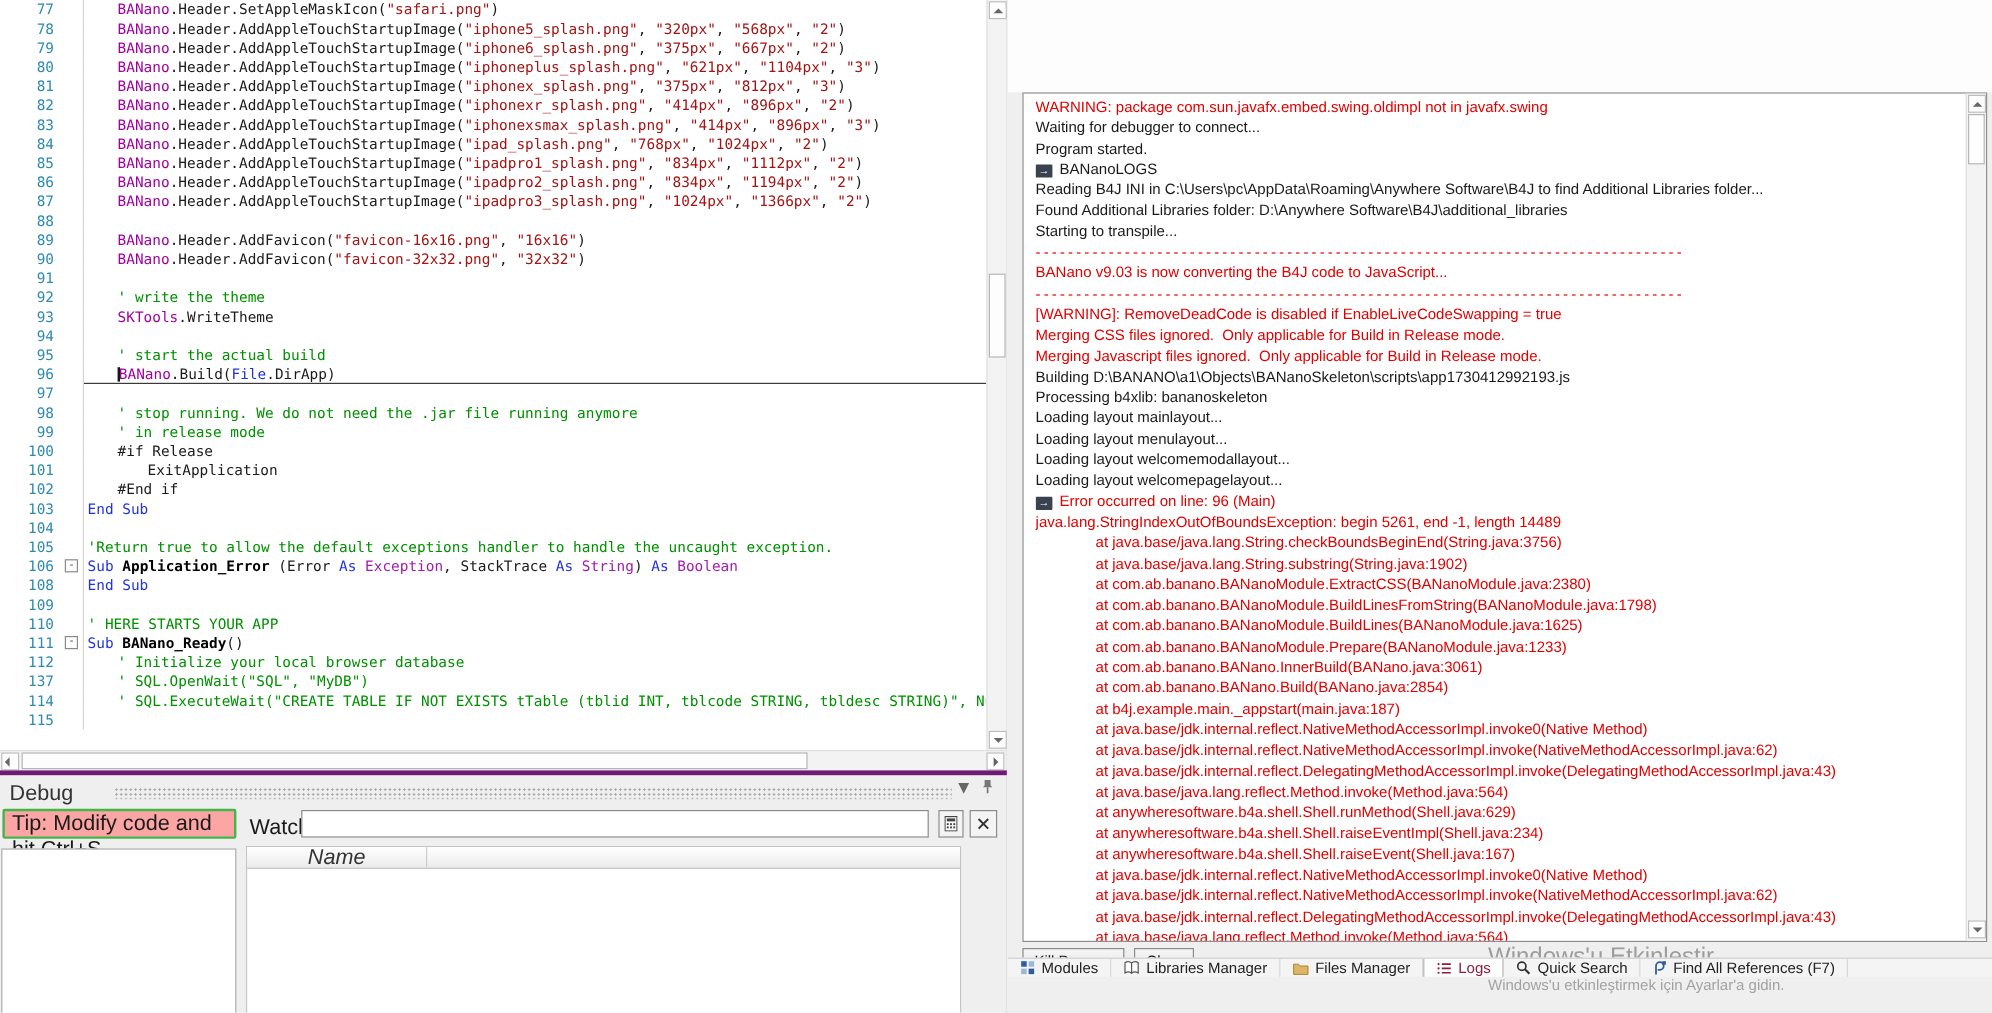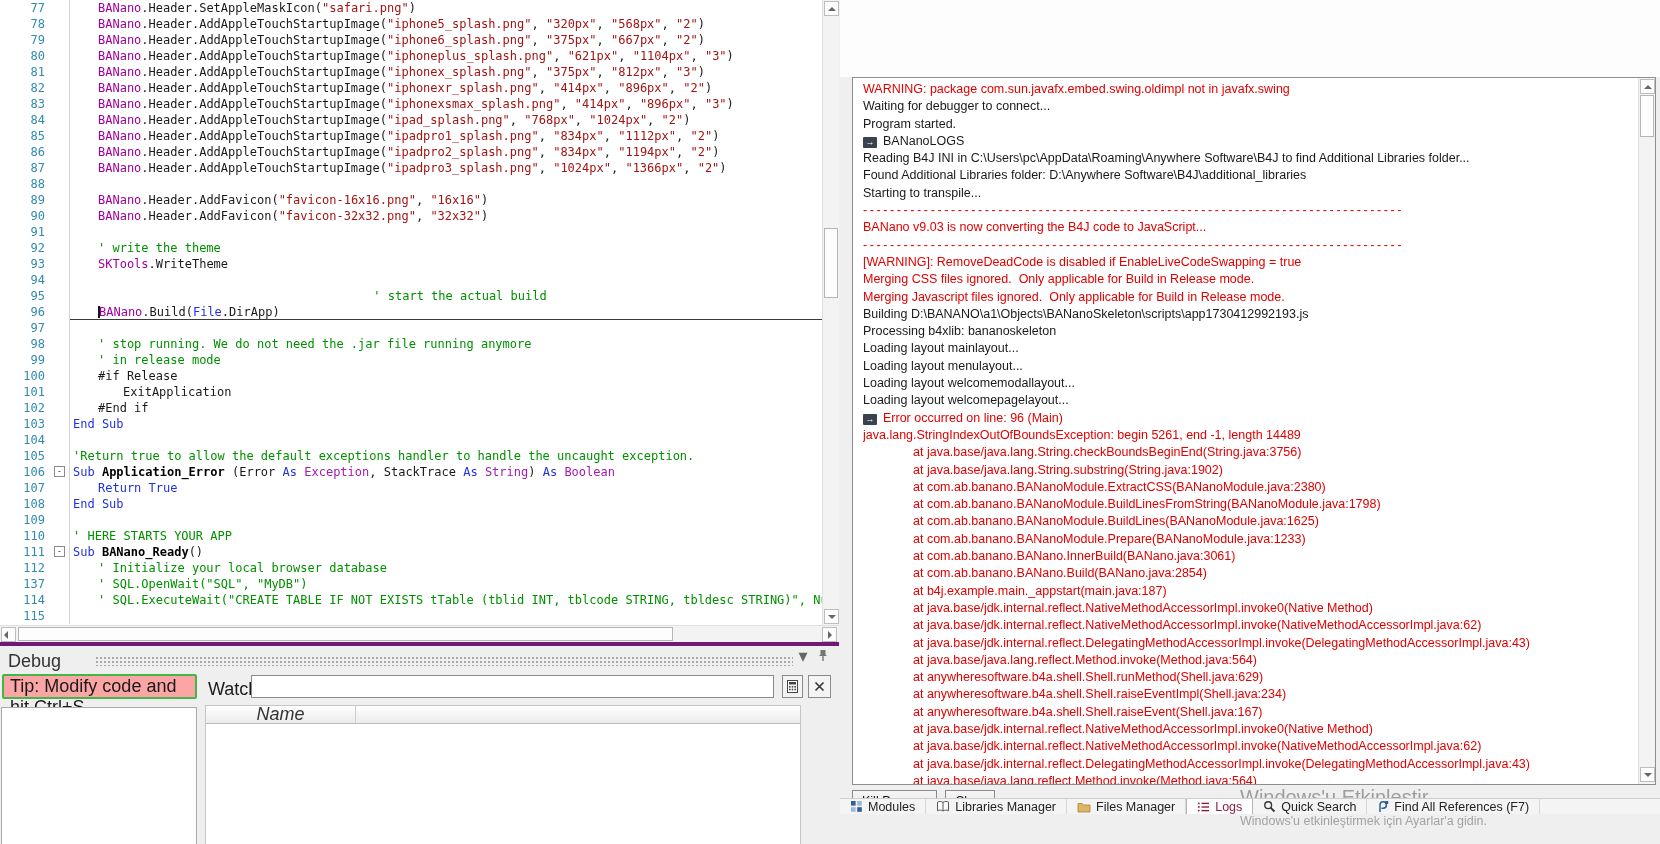--- a/index.html
+++ b/index.html
@@ -101,33 +101,32 @@
         <div class="cl"><span class="ln">85</span><span class="fold"></span><span class="code" style="padding-left: 28px;"><span class="tk-m">BANano</span><span class="tk-d">.Header.AddAppleTouchStartupImage(</span><span class="tk-s">"ipadpro1_splash.png"</span><span class="tk-d">, </span><span class="tk-s">"834px"</span><span class="tk-d">, </span><span class="tk-s">"1112px"</span><span class="tk-d">, </span><span class="tk-s">"2"</span><span class="tk-d">)</span></span></div>
         <div class="cl"><span class="ln">86</span><span class="fold"></span><span class="code" style="padding-left: 28px;"><span class="tk-m">BANano</span><span class="tk-d">.Header.AddAppleTouchStartupImage(</span><span class="tk-s">"ipadpro2_splash.png"</span><span class="tk-d">, </span><span class="tk-s">"834px"</span><span class="tk-d">, </span><span class="tk-s">"1194px"</span><span class="tk-d">, </span><span class="tk-s">"2"</span><span class="tk-d">)</span></span></div>
         <div class="cl"><span class="ln">87</span><span class="fold"></span><span class="code" style="padding-left: 28px;"><span class="tk-m">BANano</span><span class="tk-d">.Header.AddAppleTouchStartupImage(</span><span class="tk-s">"ipadpro3_splash.png"</span><span class="tk-d">, </span><span class="tk-s">"1024px"</span><span class="tk-d">, </span><span class="tk-s">"1366px"</span><span class="tk-d">, </span><span class="tk-s">"2"</span><span class="tk-d">)</span></span></div>
         <div class="cl"><span class="ln">88</span><span class="fold"></span><span class="code" style="padding-left: 28px;"></span></div>
         <div class="cl"><span class="ln">89</span><span class="fold"></span><span class="code" style="padding-left: 28px;"><span class="tk-m">BANano</span><span class="tk-d">.Header.AddFavicon(</span><span class="tk-s">"favicon-16x16.png"</span><span class="tk-d">, </span><span class="tk-s">"16x16"</span><span class="tk-d">)</span></span></div>
         <div class="cl"><span class="ln">90</span><span class="fold"></span><span class="code" style="padding-left: 28px;"><span class="tk-m">BANano</span><span class="tk-d">.Header.AddFavicon(</span><span class="tk-s">"favicon-32x32.png"</span><span class="tk-d">, </span><span class="tk-s">"32x32"</span><span class="tk-d">)</span></span></div>
         <div class="cl"><span class="ln">91</span><span class="fold"></span><span class="code" style="padding-left: 28px;"></span></div>
         <div class="cl"><span class="ln">92</span><span class="fold"></span><span class="code" style="padding-left: 28px;"><span class="tk-c">' write the theme</span></span></div>
         <div class="cl"><span class="ln">93</span><span class="fold"></span><span class="code" style="padding-left: 28px;"><span class="tk-m">SKTools</span><span class="tk-d">.WriteTheme</span></span></div>
         <div class="cl"><span class="ln">94</span><span class="fold"></span><span class="code" style="padding-left: 28px;"></span></div>
-        <div class="cl"><span class="ln">95</span><span class="fold"></span><span class="code" style="padding-left: 28px; text-align: center;"><span class="tk-c">' start the actual build</span></span></div>
+        <div class="cl"><span class="ln">95</span><span class="fold"></span><span class="code" style="padding-left: 28px;"><span class="tk-c">' start the actual build</span></span></div>
         <div class="cl cur"><span class="ln">96</span><span class="fold"></span><span class="code" style="padding-left: 28px;"><span class="caret"></span><span class="tk-m">BANano</span><span class="tk-d">.Build(</span><span class="tk-k">File</span><span class="tk-d">.DirApp)</span></span></div>
         <div class="cl"><span class="ln">97</span><span class="fold"></span><span class="code" style="padding-left: 28px;"></span></div>
         <div class="cl"><span class="ln">98</span><span class="fold"></span><span class="code" style="padding-left: 28px;"><span class="tk-c">' stop running. We do not need the .jar file running anymore</span></span></div>
         <div class="cl"><span class="ln">99</span><span class="fold"></span><span class="code" style="padding-left: 28px;"><span class="tk-c">' in release mode</span></span></div>
         <div class="cl"><span class="ln">100</span><span class="fold"></span><span class="code" style="padding-left: 28px;"><span class="tk-d">#if Release</span></span></div>
         <div class="cl"><span class="ln">101</span><span class="fold"></span><span class="code" style="padding-left: 53px;"><span class="tk-d">ExitApplication</span></span></div>
         <div class="cl"><span class="ln">102</span><span class="fold"></span><span class="code" style="padding-left: 28px;"><span class="tk-d">#End if</span></span></div>
         <div class="cl"><span class="ln">103</span><span class="fold"></span><span class="code" style="padding-left: 3px;"><span class="tk-k">End Sub</span></span></div>
         <div class="cl"><span class="ln">104</span><span class="fold"></span><span class="code" style="padding-left: 3px;"></span></div>
         <div class="cl"><span class="ln">105</span><span class="fold"></span><span class="code" style="padding-left: 3px;"><span class="tk-c">'Return true to allow the default exceptions handler to handle the uncaught exception.</span></span></div>
         <div class="cl"><span class="ln">106</span><span class="fold"><span class="foldbox">-</span></span><span class="code" style="padding-left: 3px;"><span class="tk-k">Sub</span><span class="tk-d"> </span><span class="tk-b">Application_Error</span><span class="tk-d"> (Error </span><span class="tk-k">As</span><span class="tk-d"> </span><span class="tk-y">Exception</span><span class="tk-d">, StackTrace </span><span class="tk-k">As</span><span class="tk-d"> </span><span class="tk-y">String</span><span class="tk-d">) </span><span class="tk-k">As</span><span class="tk-d"> </span><span class="tk-y">Boolean</span></span></div>
-        <div class="cl"><span class="ln">107</span><span class="fold"></span><span class="code" style="padding-left: 28px;"><span class="tk-k">Return True</span></span></div>
         <div class="cl"><span class="ln">108</span><span class="fold"></span><span class="code" style="padding-left: 3px;"><span class="tk-k">End Sub</span></span></div>
         <div class="cl"><span class="ln">109</span><span class="fold"></span><span class="code" style="padding-left: 3px;"></span></div>
         <div class="cl"><span class="ln">110</span><span class="fold"></span><span class="code" style="padding-left: 3px;"><span class="tk-c">' HERE STARTS YOUR APP</span></span></div>
         <div class="cl"><span class="ln">111</span><span class="fold"><span class="foldbox">-</span></span><span class="code" style="padding-left: 3px;"><span class="tk-k">Sub</span><span class="tk-d"> </span><span class="tk-b">BANano_Ready</span><span class="tk-d">()</span></span></div>
         <div class="cl"><span class="ln">112</span><span class="fold"></span><span class="code" style="padding-left: 28px;"><span class="tk-c">' Initialize your local browser database</span></span></div>
         <div class="cl"><span class="ln">137</span><span class="fold"></span><span class="code" style="padding-left: 28px;"><span class="tk-c">' SQL.OpenWait("SQL", "MyDB")</span></span></div>
         <div class="cl"><span class="ln">114</span><span class="fold"></span><span class="code" style="padding-left: 28px;"><span class="tk-c">' SQL.ExecuteWait("CREATE TABLE IF NOT EXISTS tTable (tblid INT, tblcode STRING, tbldesc STRING)", Nu</span></span></div>
         <div class="cl"><span class="ln">115</span><span class="fold"></span><span class="code" style="padding-left: 3px;"></span></div>
       </div>
 

